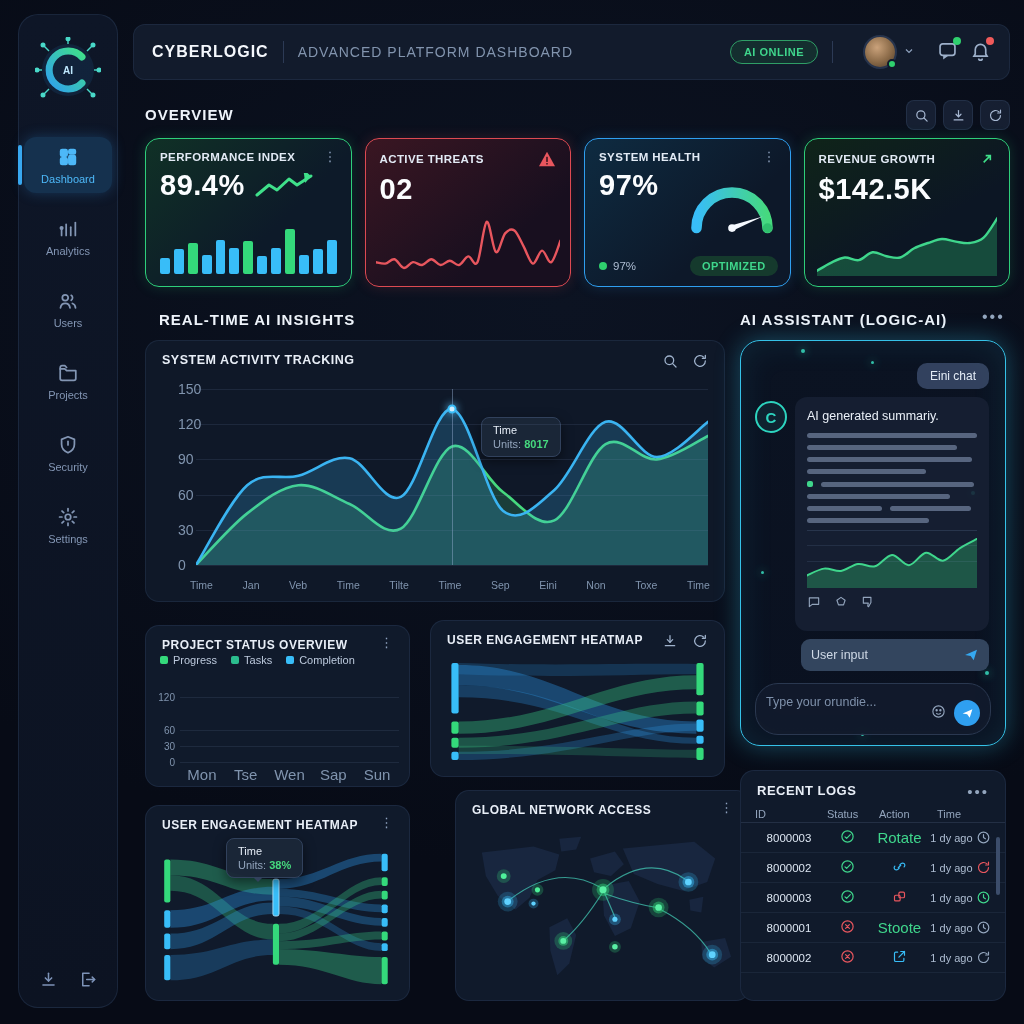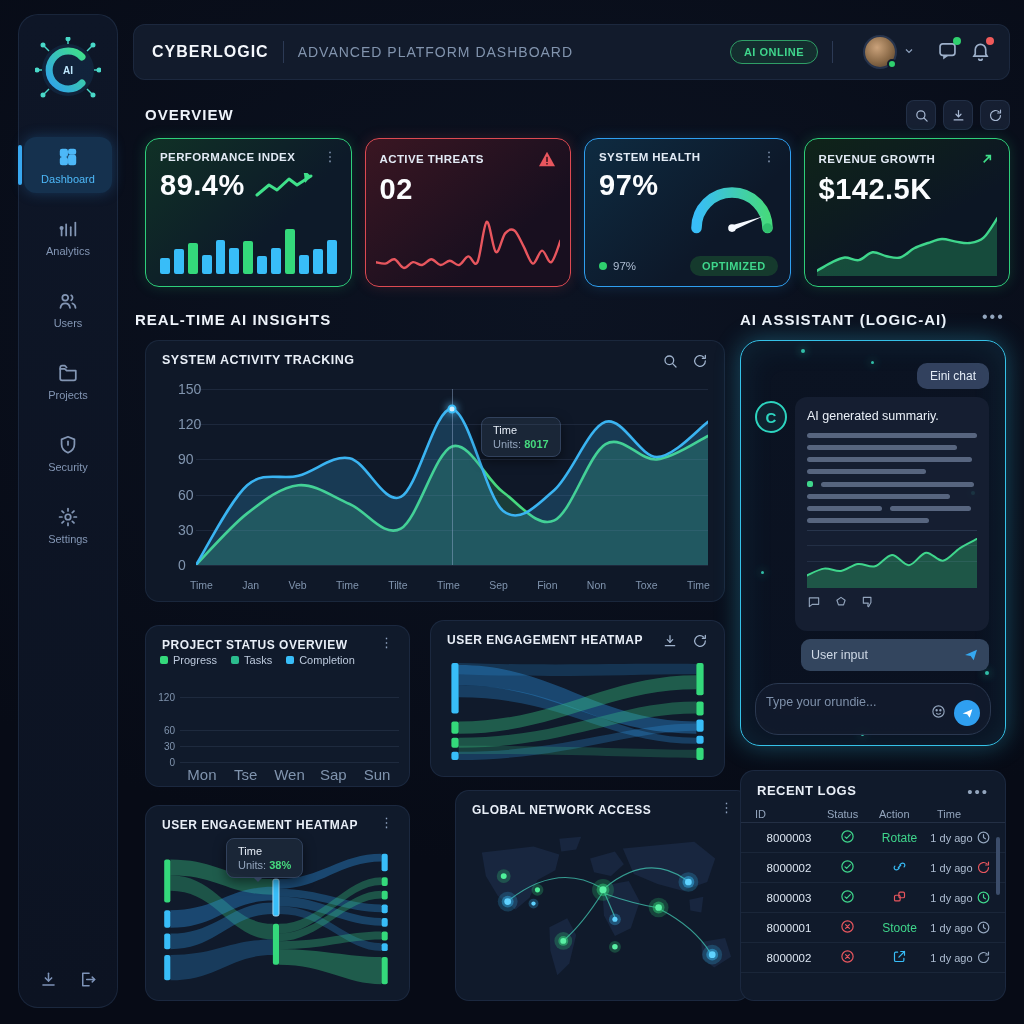--- a/index.html
+++ b/index.html
@@ -40,21 +40,21 @@
     background:#2fd06e; border:2px solid #121b2c; }
   .chev { color:#8ea1bd; margin:0 10px 0 6px; }
   .hd-icon { position:relative; color:#9db0ca; margin-left:12px; cursor:pointer; }
   .hd-icon svg { width:21px; height:21px; }
   .badge { position:absolute; top:-3px; right:-3px; width:8px; height:8px; border-radius:50%; }
   .badge.g { background:#2fd06e; } .badge.r { background:#f05a5a; }
 
   
   .section-title { position:absolute; font-size:15px; font-weight:bold; letter-spacing:1px; color:#eef3fa; }
   #overview-title { left:145px; top:106px; }
-  #insights-title { left:135px; top:311px; }
+  #insights-title { left:159px; top:311px; }
   #ai-title { left:740px; top:311px; }
   #ai-menu { position:absolute; left:982px; top:308px; color:#93a5bd; font-size:16px; cursor:pointer; letter-spacing:2px;}
   #overview-toolbar { position:absolute; right:14px; top:100px; display:flex; gap:7px; }
   .tool-btn { width:30px; height:30px; border-radius:8px; background:rgba(32,45,70,.55);
     border:1px solid rgba(110,140,185,.15); color:#a7b8d2; display:flex; align-items:center; justify-content:center; cursor:pointer; }
   .tool-btn svg { width:15px; height:15px; }
 
   
   #cards { position:absolute; left:145px; top:138px; width:865px; height:149px; display:flex; gap:13px; }
   .card { flex:1; border-radius:14px; padding:12px 14px; position:relative; overflow:hidden; }
@@ -172,21 +172,21 @@
     background:#101a2b; border:1px solid rgba(90,120,170,.16); border-radius:14px; }
   #logs-head-row { display:flex; padding:0 14px; margin-top:2px; font-size:11px; color:#93a5bd; }
   #logs-head-row span:nth-child(1){width:72px;} #logs-head-row span:nth-child(2){width:52px;}
   #logs-head-row span:nth-child(3){width:58px;} #logs-head-row span:nth-child(4){width:52px;}
   #logs-rows { margin-top:2px; border-top:1px solid rgba(120,145,185,.18);text-align:center; }
   .log-row { display:flex; align-items:center; padding:0 14px; height:30px; border-bottom:1px solid rgba(120,145,185,.10); font-size:11.5px; }
   .log-row .c-id { width:72px; color:#dde6f2; }
   .log-row .c-st { width:52px; } .log-row .c-ac { width:58px; } .log-row .c-tm { width:52px; color:#aebdd2; font-size:11px; }
   .log-row svg { width:15px; height:15px; }
   .log-row .c-tr { margin-left:auto; display:flex; }
-  .act-text { font-size:12px; color:#3fd68c; }
+  .act-text { font-size:15px; color:#3fd68c; }
   #logs-scroll { position:absolute; right:5px; top:66px; width:4px; height:58px; background:#3c4d6b; border-radius:2px; }
 
   .dots3 { margin-left:auto; color:#93a5bd; font-size:15px; letter-spacing:2px; cursor:pointer; }
 </style>
 </head>
 <body>
 
 <aside id="sidebar">
   <div class="logo-wrap">
     <svg viewBox="0 0 66 66">
@@ -480,21 +480,21 @@
       <div class="grid-h" style="top: 100%;"></div>
     </div>
   <div id="activity-xlabels">
       <span>Time</span>
       <span>Jan</span>
       <span>Veb</span>
       <span>Time</span>
       <span>Tilte</span>
       <span>Time</span>
       <span>Sep</span>
-      <span>Fion</span>
+      <span>Eini</span>
       <span>Non</span>
       <span>Toxe</span>
       <span>Time</span>
     </div>
 </div>
 
 <div id="ai-panel">
   <span class="glow-dot" style="left:60px;top:8px;width:4px;height:4px"></span>
   <span class="glow-dot" style="left:130px;top:20px;width:3px;height:3px"></span>
   <span class="glow-dot" style="left:230px;top:150px;width:4px;height:4px"></span>

